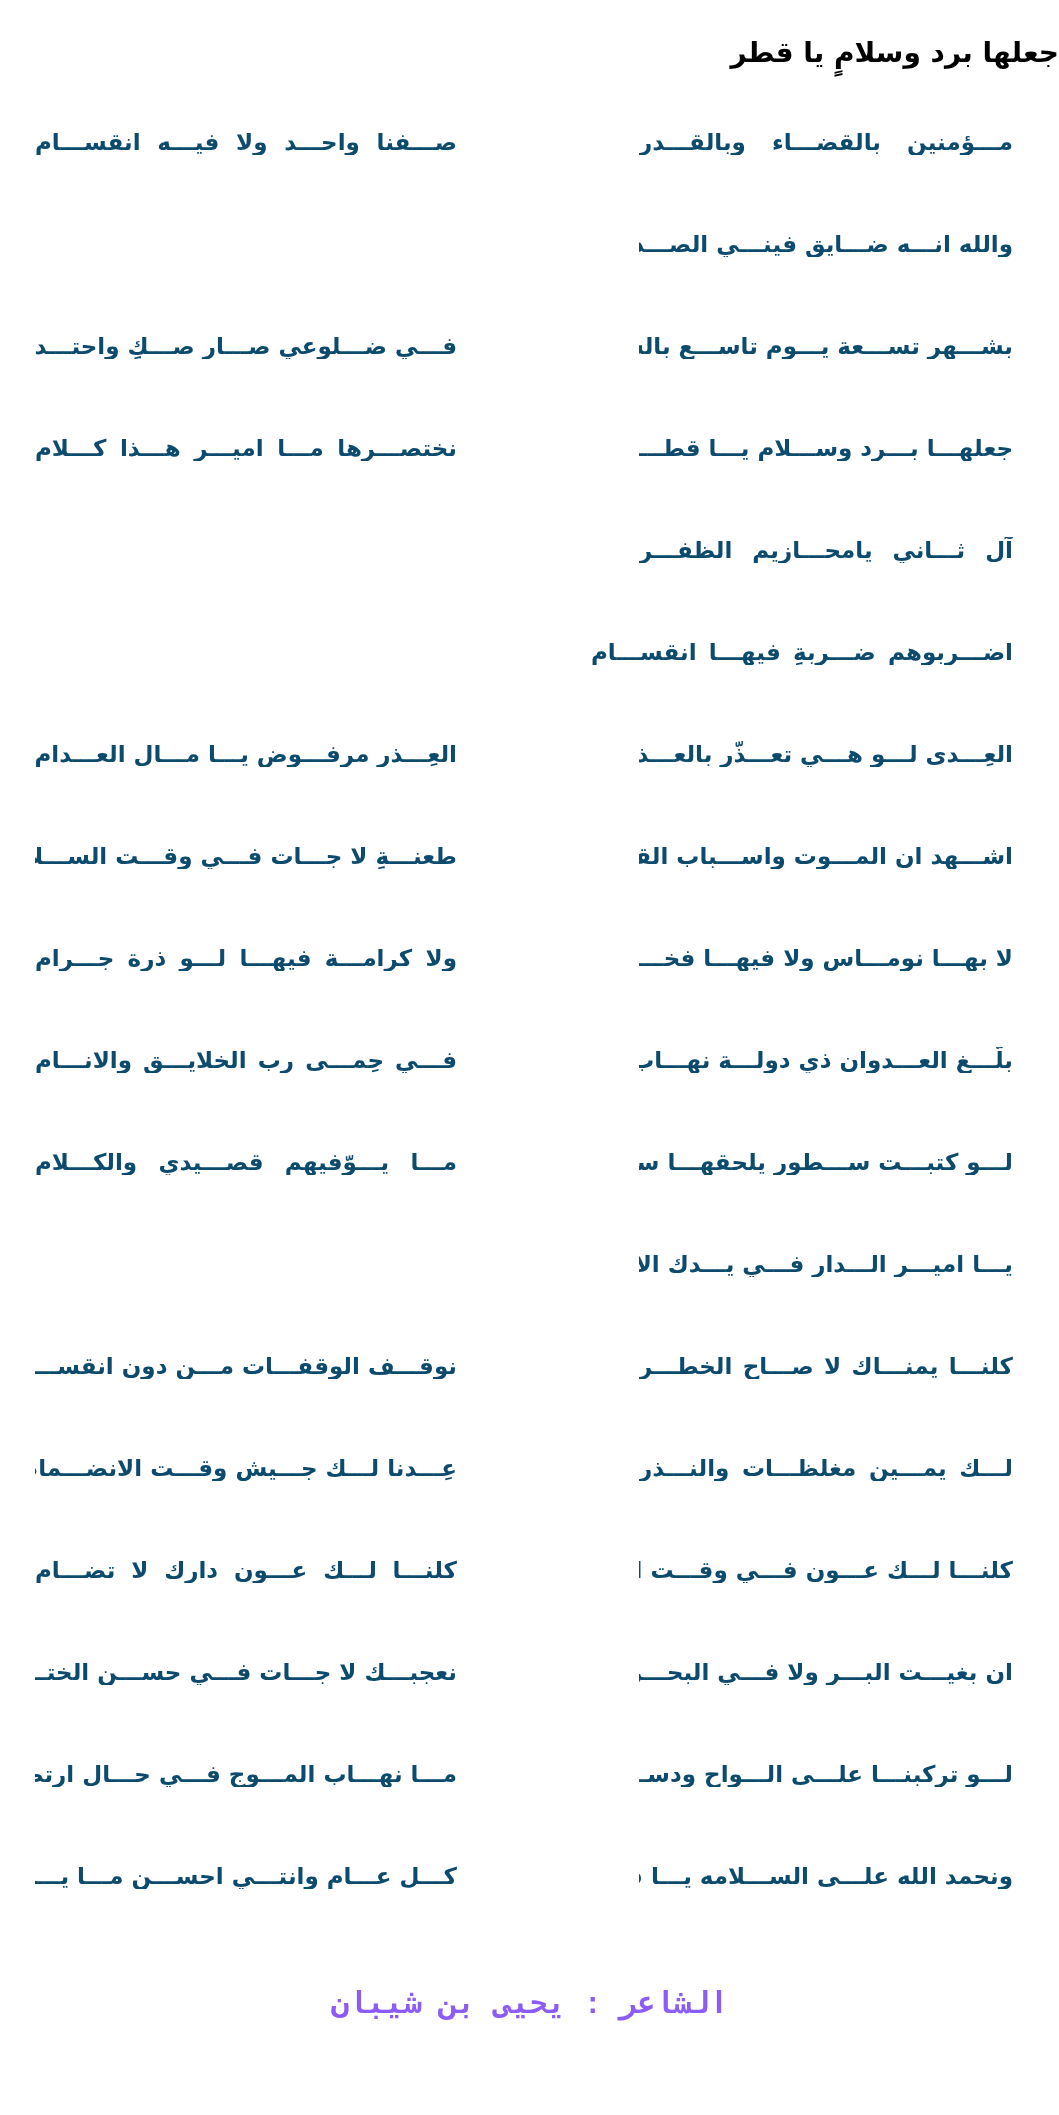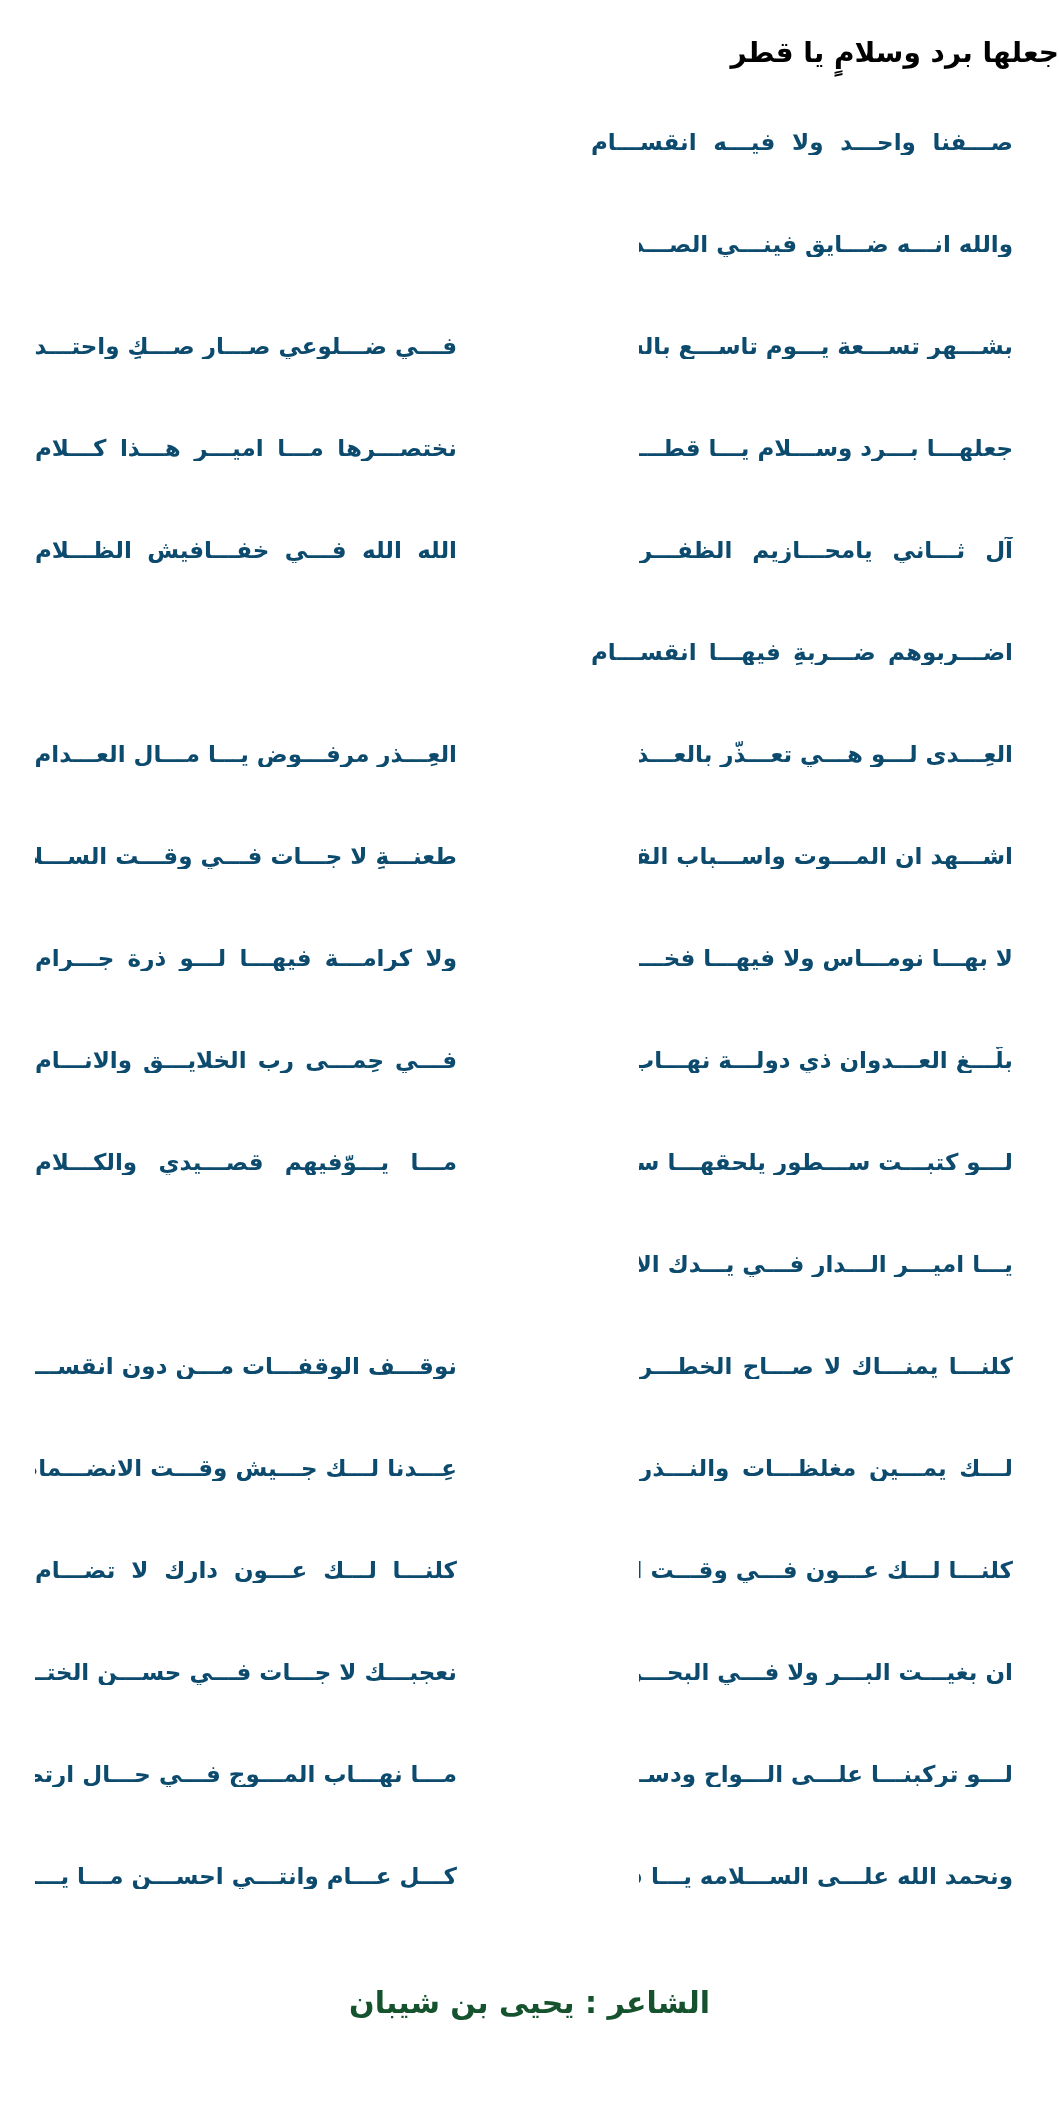--- a/index.html
+++ b/index.html
@@ -51,40 +51,40 @@
     font-weight: bold;
   }
 </style>
 </head>
 <body style="background: rgb(255, 255, 255); color: rgb(0, 0, 0);">
 
 <div class="page-title">جعلها برد وسلامٍ يا قطر</div>
 
 <div class="verses" id="verses">
   <div class="verse-row">
+    <div class="hemi first">مـــؤمنين بالقضـــاء وبالقـــدر</div>
     <div class="hemi second">صـــفنا واحـــد ولا فيـــه انقســـام</div>
   </div>
 
   <div class="verse-row">
     <div class="hemi first">والله انـــه ضـــايقٍ فينـــي الصـــدر</div>
   </div>
 
   <div class="verse-row">
     <div class="hemi first">بشـــهر تســـعة يـــوم تاســـع بالشـــهر</div>
     <div class="hemi second">فـــي ضـــلوعي صـــار صـــكٍ واحتـــدام</div>
   </div>
 
   <div class="verse-row">
     <div class="hemi first">جعلهـــا بـــرد وســـلامٍ يـــا قطـــر</div>
     <div class="hemi second">نختصـــرها مـــا اميـــر هـــذا كـــلام</div>
   </div>
 
   <div class="verse-row">
     <div class="hemi first">آل ثـــاني يامحـــازيم الظفـــر</div>
-    <div class="hemi second">الله الله فـــي خفـــافيش الظـــلام</div>
   </div>
 
   <div class="verse-row">
     <div class="hemi second">اضـــربوهم ضـــربةٍ فيهـــا انقســـام</div>
   </div>
 
   <div class="verse-row">
     <div class="hemi first">العِـــدى لـــو هـــي تعـــذّر بالعـــذر</div>
     <div class="hemi second">العِـــذر مرفـــوض يـــا مـــال العـــدام</div>
   </div>
@@ -137,13 +137,13 @@
     <div class="hemi first">لـــو تركبنـــا علـــى الـــواح ودســـر</div>
     <div class="hemi second">مـــا نهـــاب المـــوج فـــي حـــال ارتطـــام</div>
   </div>
 
   <div class="verse-row">
     <div class="hemi first">ونحمد الله علـــى الســـلامه يـــا قطر</div>
     <div class="hemi second">كـــل عـــامٍ وانتـــي احســـن مـــا يـــرام</div>
   </div>
 </div>
 
-<div class="author-line" style="color: #14532d;">الشاعر : يحيى بن شيبان</div>
+<div class="author-line" style="color: #8b5cf6; font-family: Liberation Mono, monospace;">الشاعر : يحيى بن شيبان</div>
 
 </body></html>

